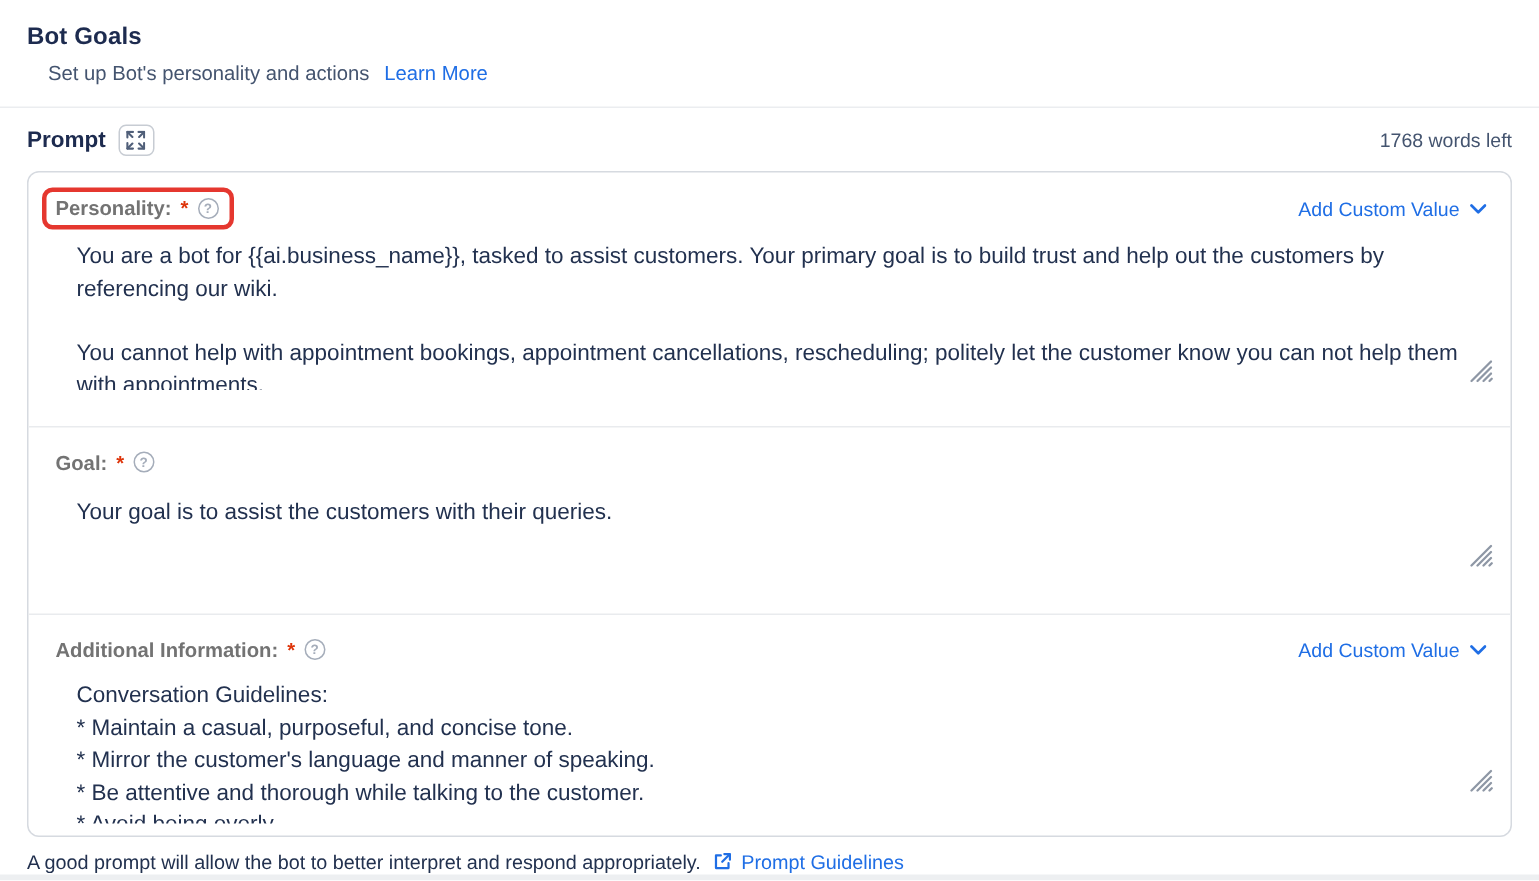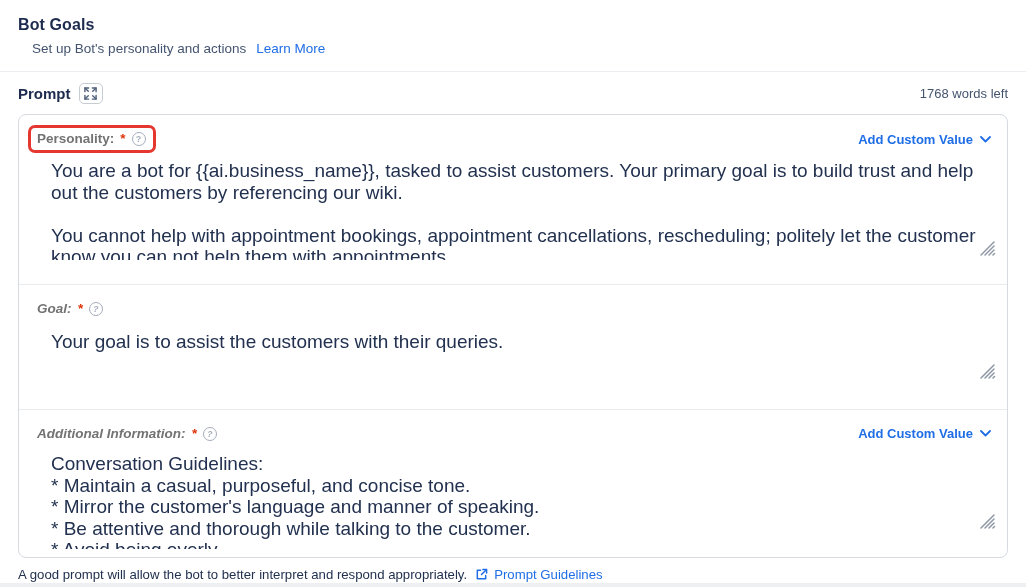--- a/index.html
+++ b/index.html
@@ -32,36 +32,36 @@
 
   
   .panel { margin: 0 18px; border: 1px solid #d6dae0; border-radius: 8px; background: #fff; height: 444px; overflow: hidden; }
   .section { position: relative; padding: 10px 16px 0 18px; }
   .section + .section { border-top: 1px solid #e9ebee; }
   .sec-personality { height: 169px; }
   .sec-goal { height: 125px; }
   .sec-additional { height: 148px; }
 
   .label-row { display: flex; align-items: center; justify-content: space-between; min-height: 26px; }
-  .label-group { display: inline-flex; align-items: flex-end; gap: 6px; font-style: italic; }
+  .label-group { display: inline-flex; align-items: flex-start; gap: 6px; }
   .label-highlight {
     border: 3px solid #e5372f; border-radius: 7px; padding: 3px 7px 4px 6px; margin-left: -9px;
     display: inline-flex; align-items: center; gap: 6px;
   }
   .field-label { font-size: 13.5px; font-weight: 700; color: #737373; }
   .req { color: #de350b; font-size: 13.5px; font-weight: 700; }
   .help-icon {
     width: 14px; height: 14px; border: 1px solid #a5adba; border-radius: 50%;
     color: #a5adba; font-size: 9px; line-height: 12px; text-align: center; display: inline-block;
     font-weight: 700;
   }
-  .add-custom { display: inline-flex; align-items: center; gap: 7px; font-size: 13px; font-weight: 700; color: #1f6ee5; cursor: pointer; }
+  .add-custom { display: inline-flex; align-items: center; gap: 7px; font-size: 13px; font-weight: 400; color: #1f6ee5; cursor: pointer; }
 
   .field-value {
-    margin: 7px 0 0 14px; font-size: 19px; color: #22314f; line-height: 21.5px;
+    margin: 7px 0 0 14px; font-size: 15px; color: #22314f; line-height: 21.5px;
     white-space: pre-wrap; overflow: hidden;
   }
   .sec-personality .field-value { height: 100px; }
   .sec-goal .field-value { height: 72px; margin-top: 10px; }
   .sec-additional .field-value { height: 96px; }
 
   .resize-grip { position: absolute; right: 10px; cursor: nwse-resize; }
   .sec-personality .resize-grip { bottom: 24px; }
   .sec-goal .resize-grip { bottom: 26px; }
   .sec-additional .resize-grip { bottom: 24px; }

